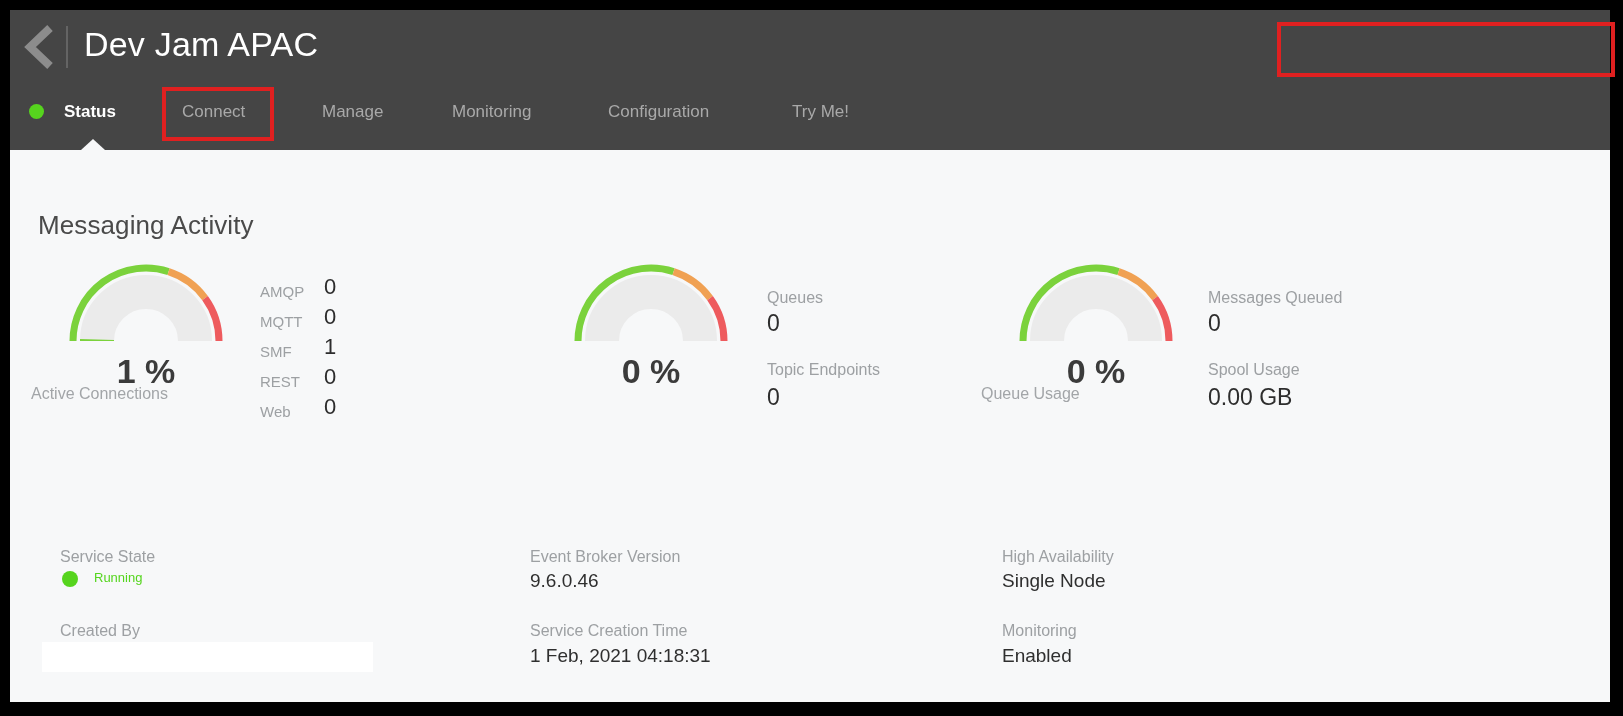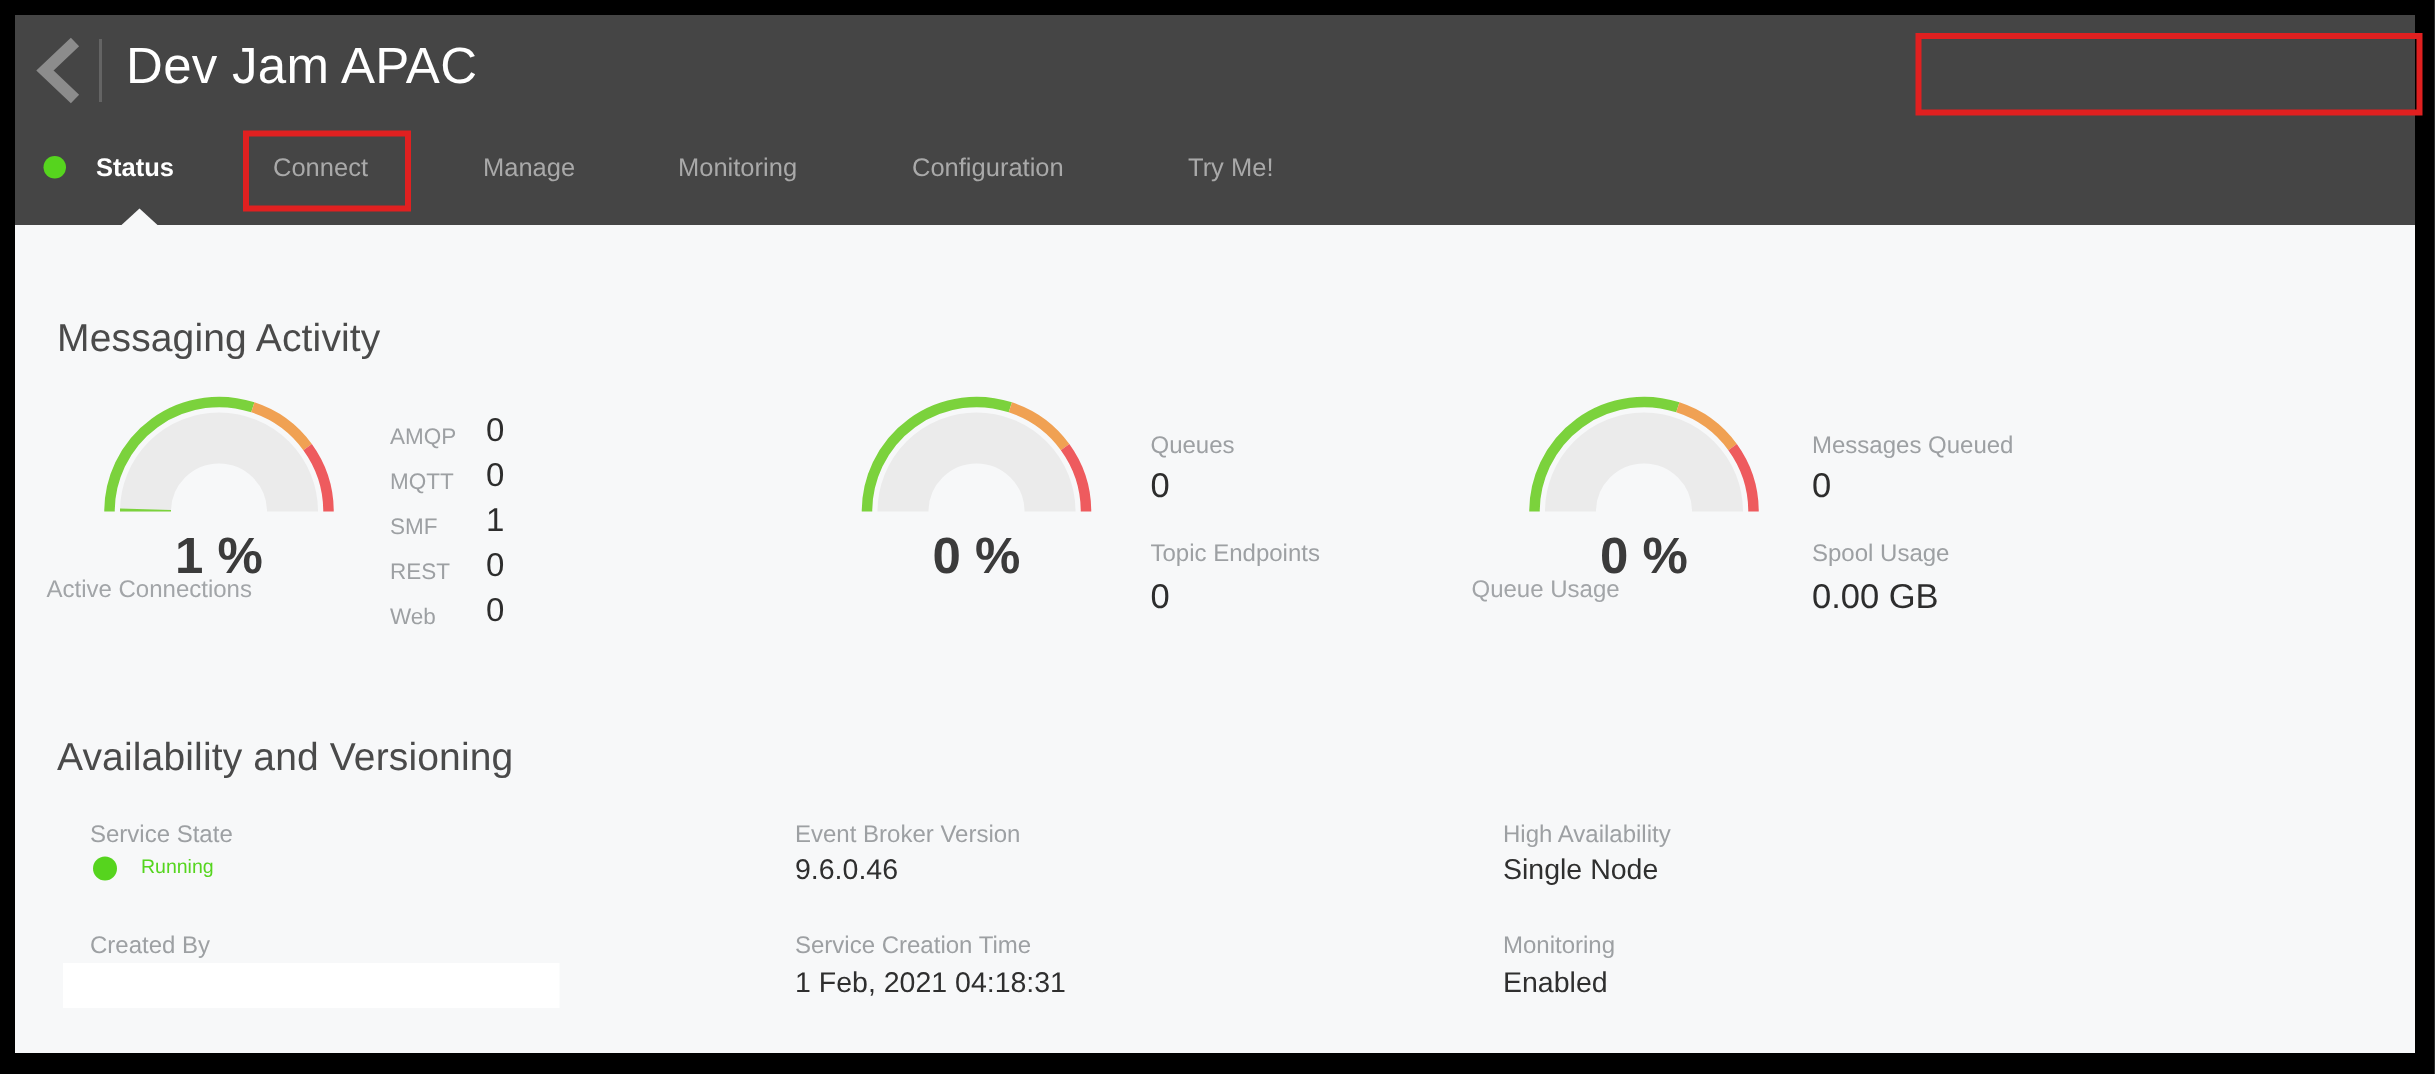--- a/index.html
+++ b/index.html
@@ -214,21 +214,20 @@
         <path d="M 31.00 80.00 A 49 49 0 0 1 129.00 80.00" stroke="#ebebeb" stroke-width="34" fill="none"></path>
       </svg>
     <div class="gauge-percent" style="left:986px">0 %</div>
     <div class="gauge-caption" style="left:971px">Queue Usage</div>
 
     <div class="stat-label" style="left:1198px; top:279px">Messages Queued</div>
     <div class="stat-value" style="left:1198px; top:300px">0</div>
     <div class="stat-label" style="left:1198px; top:351px">Spool Usage</div>
     <div class="stat-value" style="left:1198px; top:374px">0.00 GB</div>
 
-    <h2 class="section-title" id="availability-title">Availability and Versioning</h2>
 
     <div class="field-label" style="left:50px; top:538px">Service State</div>
     <span class="state-dot"></span>
     <div class="state-running">Running</div>
 
     <div class="field-label" style="left:50px; top:612px">Created By</div>
     <div class="created-by-box"></div>
 
     <div class="field-label" style="left:520px; top:538px">Event Broker Version</div>
     <div class="field-value" style="left:520px; top:560px">9.6.0.46</div>

